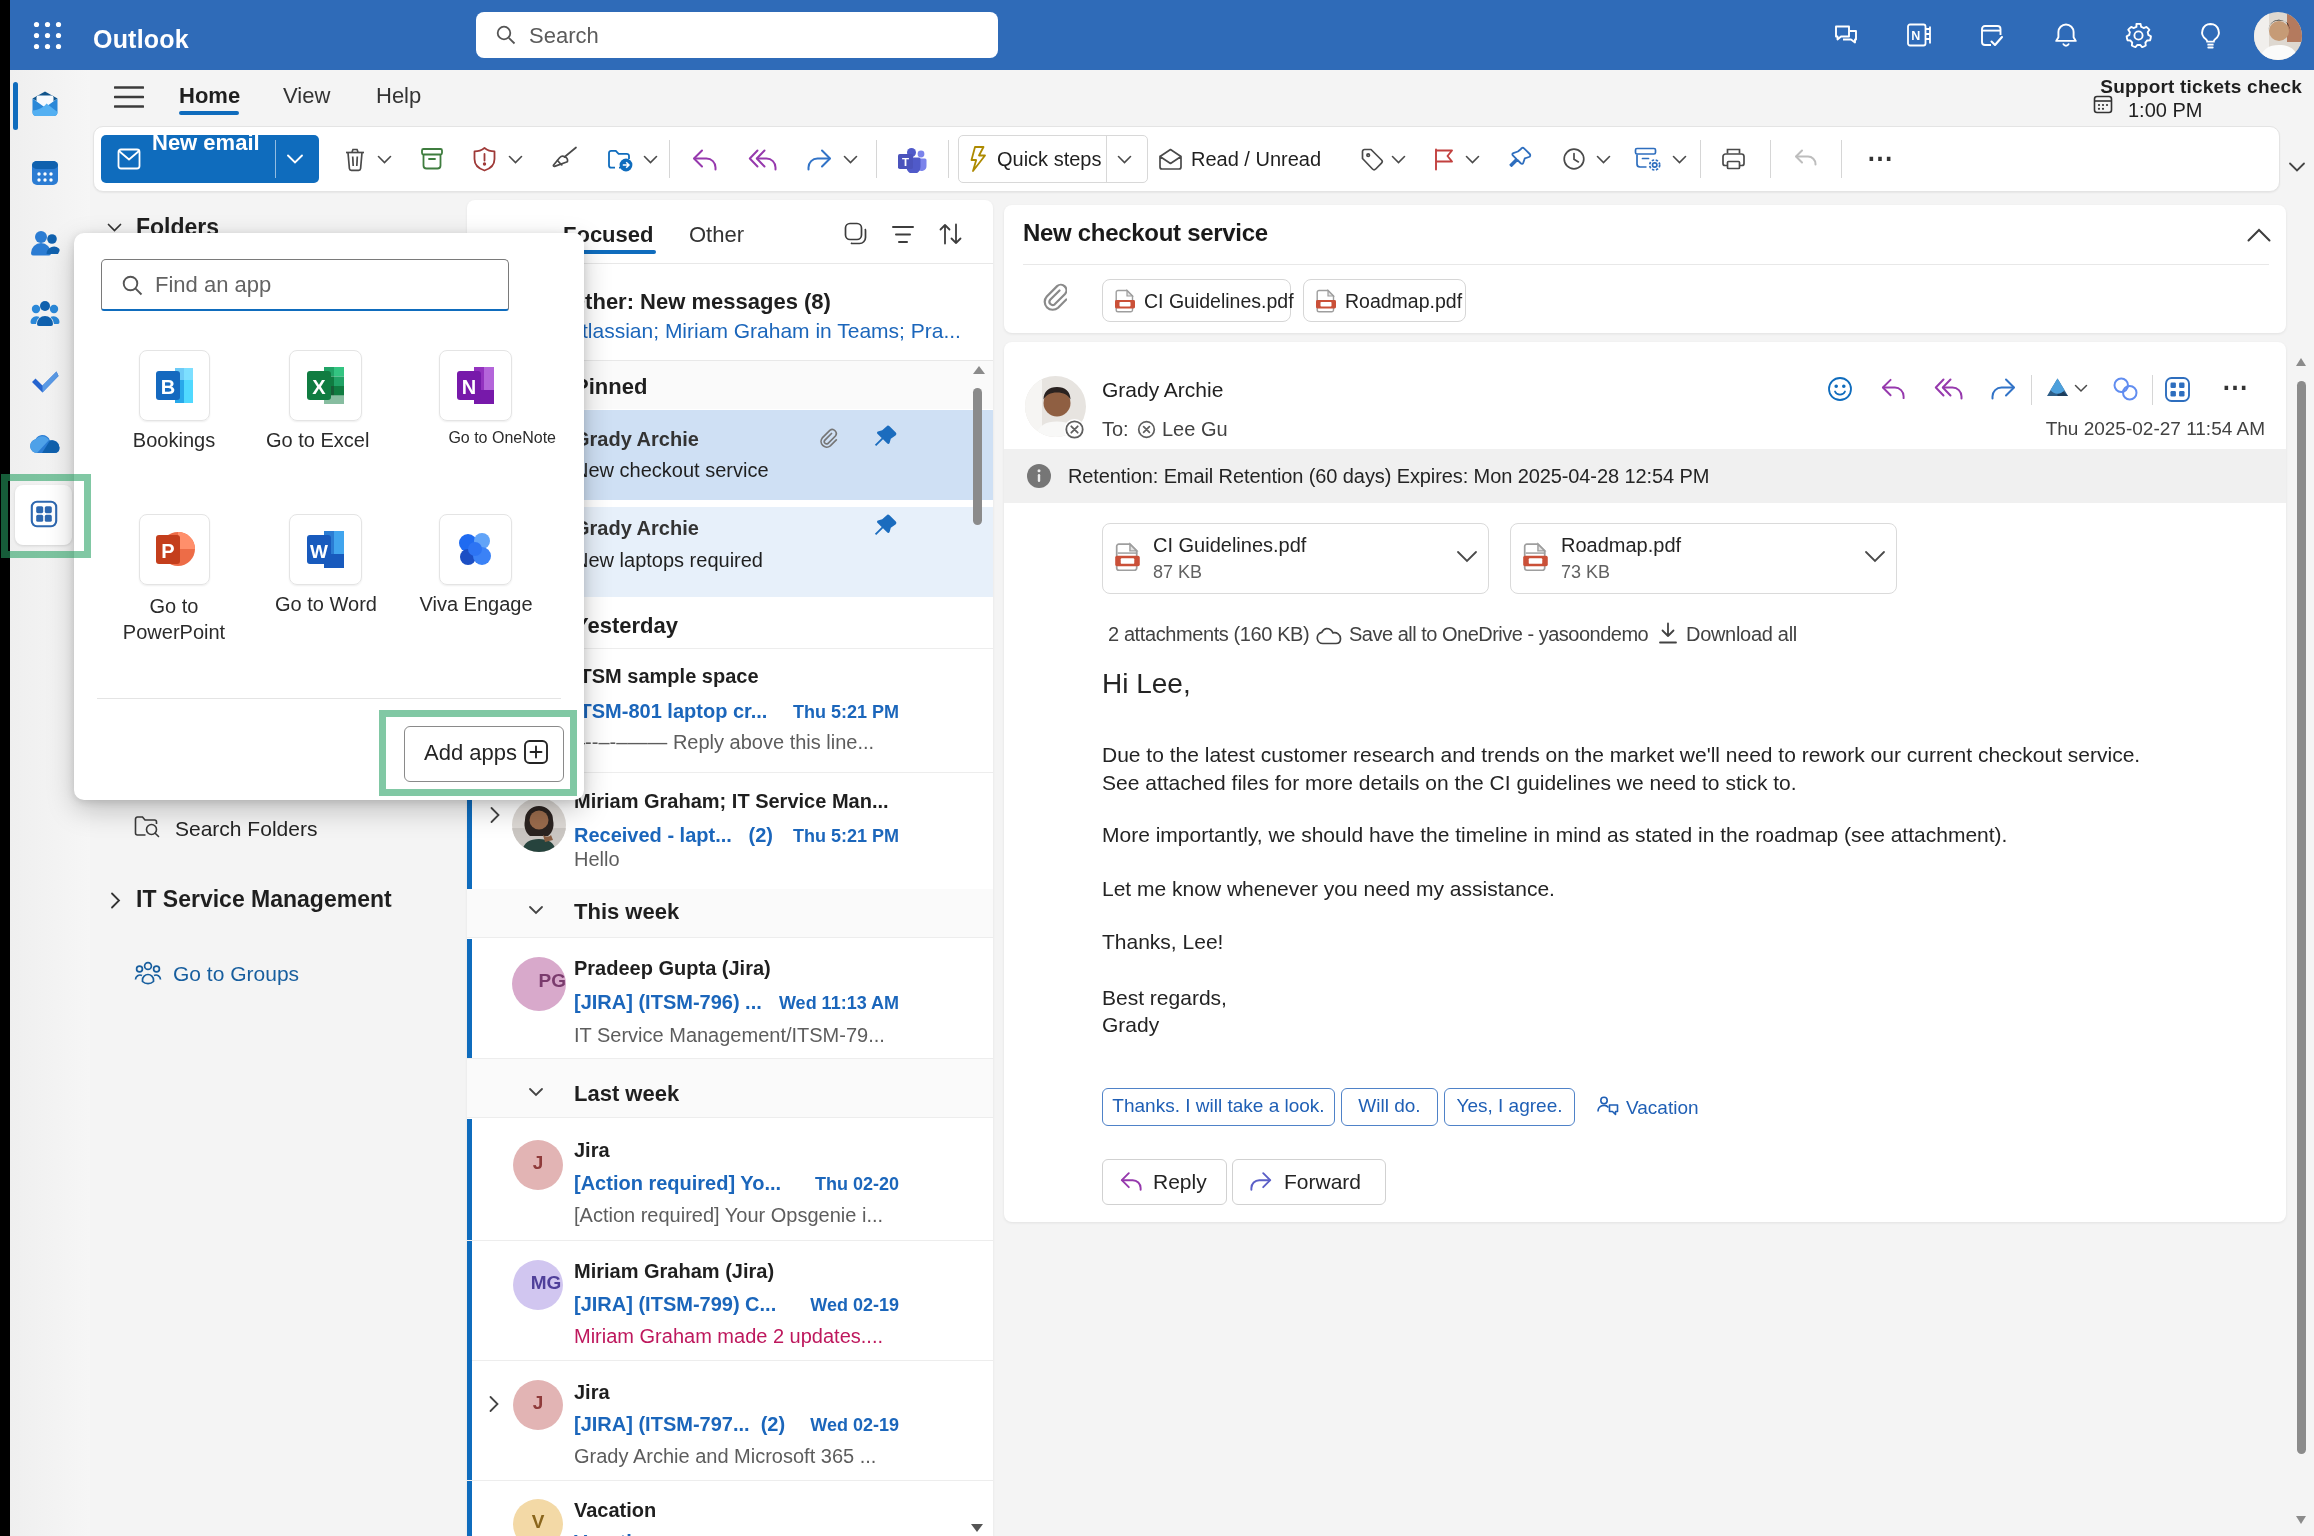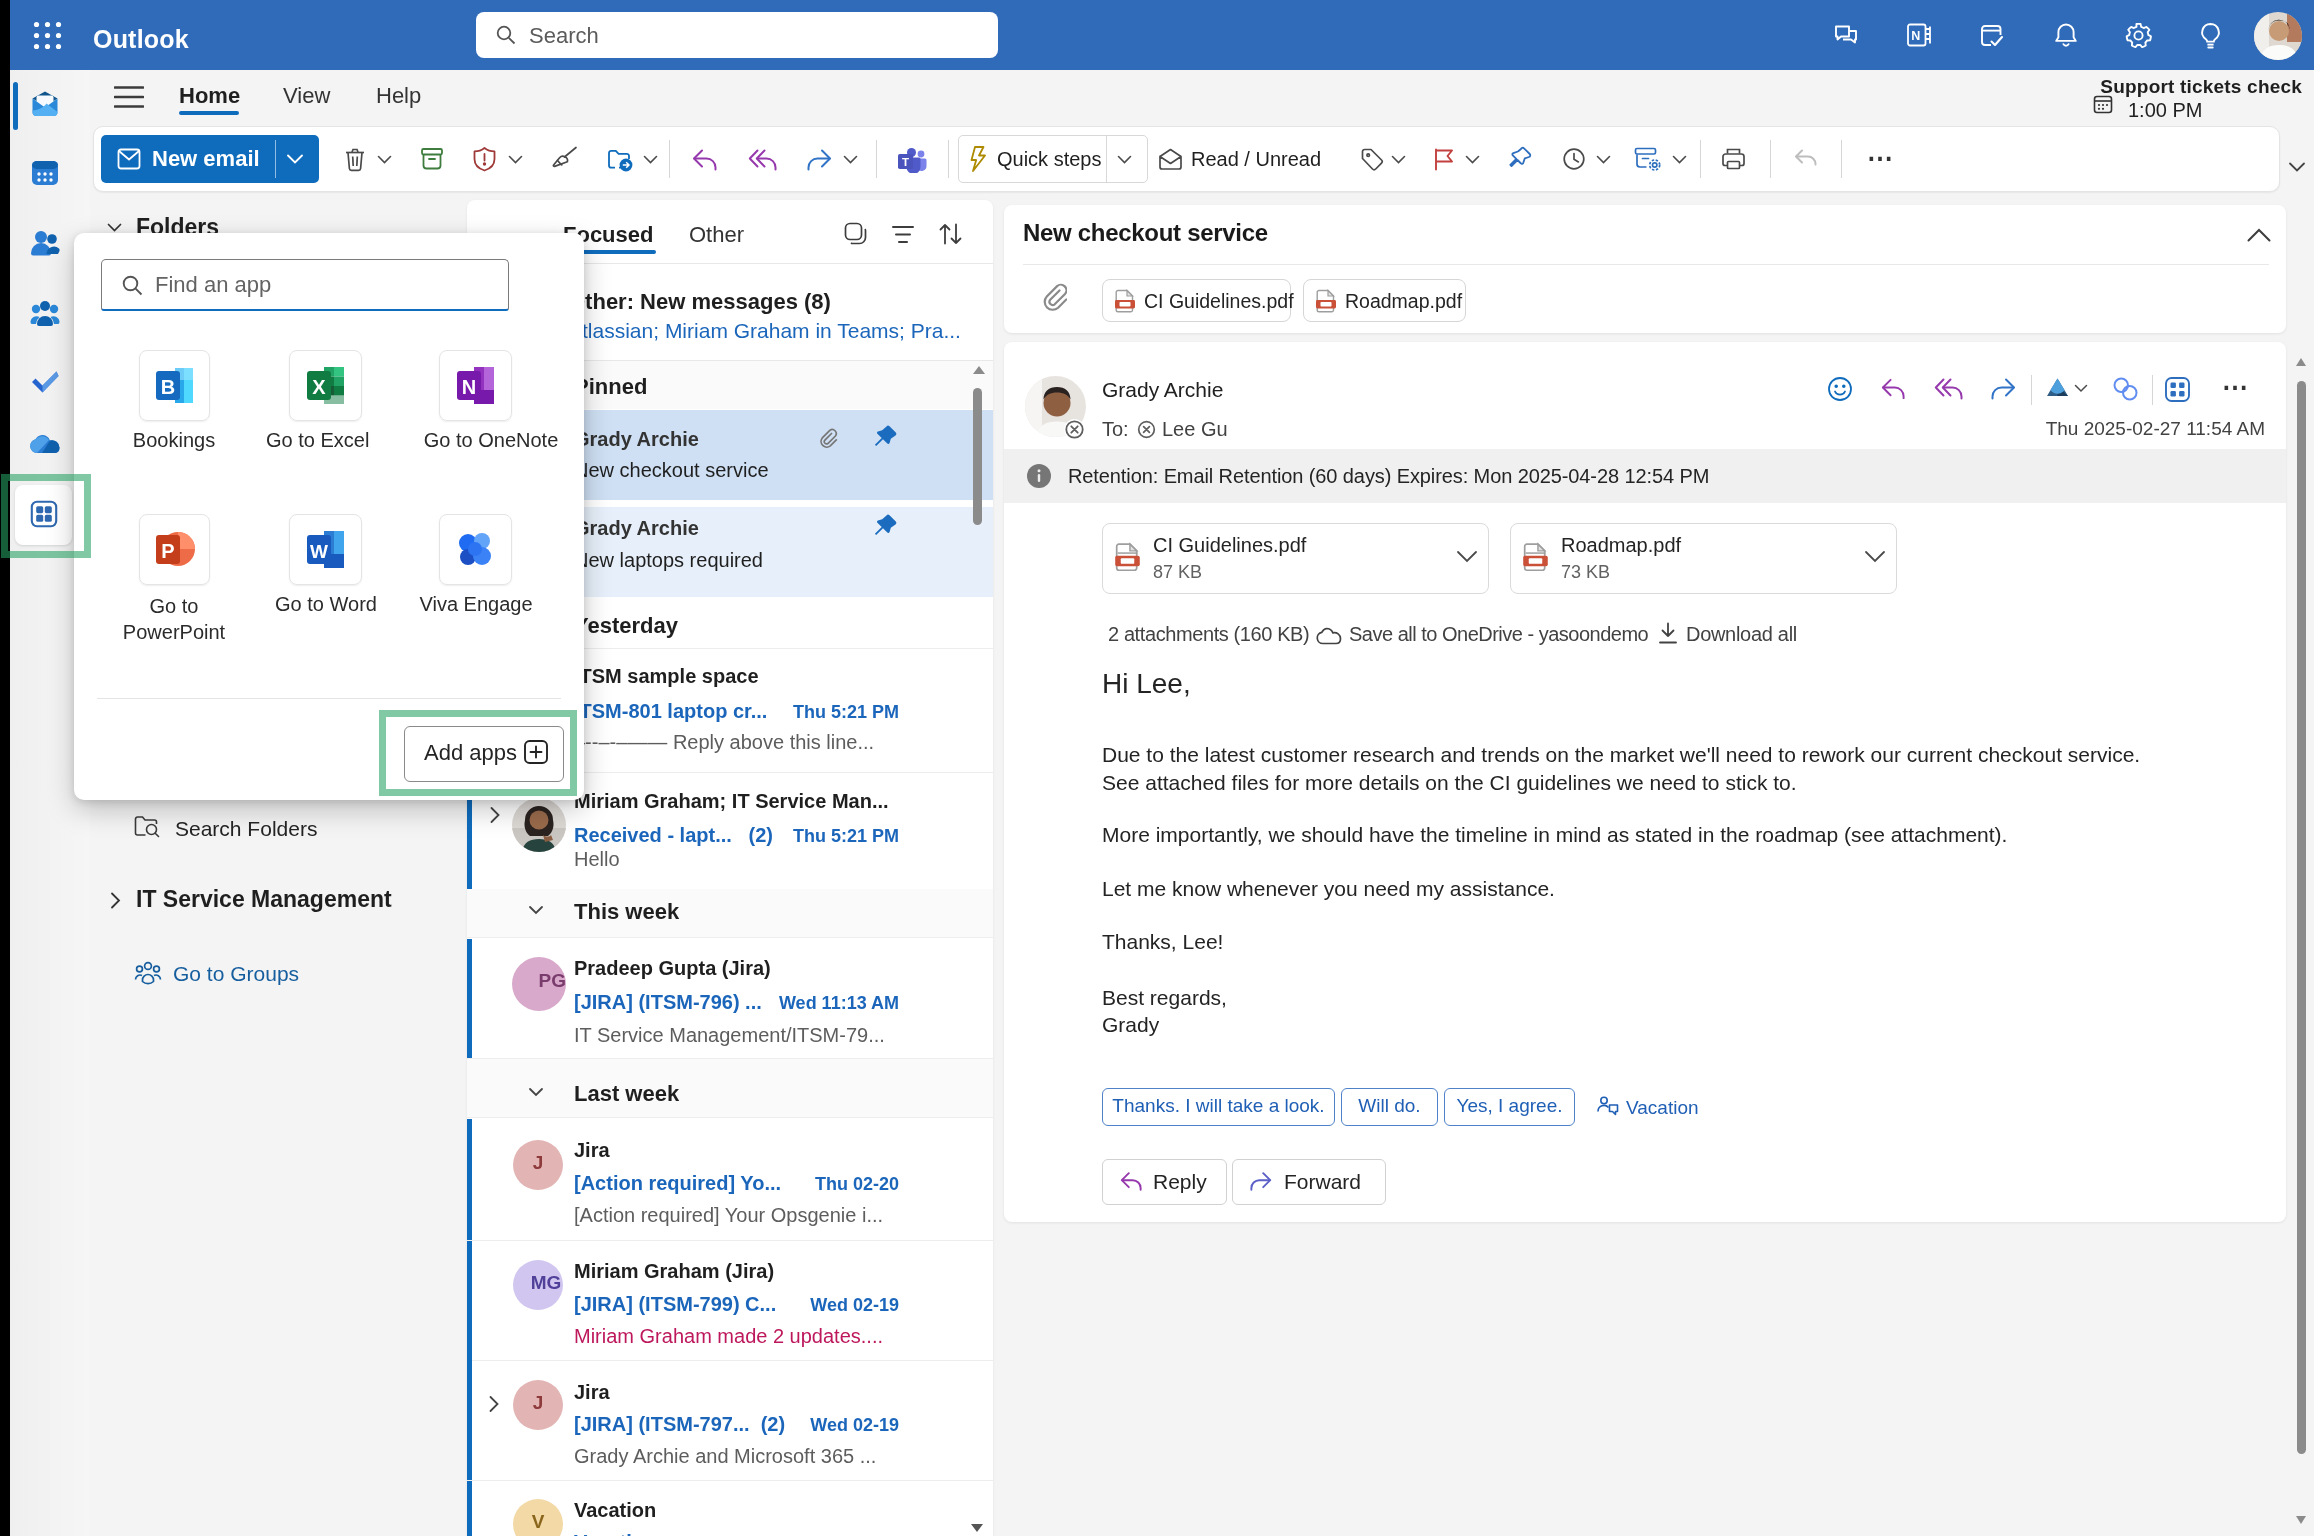--- a/index.html
+++ b/index.html
@@ -106,21 +106,21 @@
 <svg class="abs" style="left:2288px;top:161px" width="18" height="12" viewBox="0 0 18 12" fill="none" stroke="#444" stroke-width="1.8" stroke-linecap="round">
     <path d="M2 2.5 l7 7 7 -7"></path>
   </svg>
 
 <div class="abs" style="left:93px;top:126px;width:2187px;height:66px;background:#fff;border:1px solid #e4e4e4;border-radius:10px;box-shadow:0 1px 2px rgba(0,0,0,0.06)"></div>
 <div class="abs" style="left:101px;top:135px;width:218px;height:48px;background:#0f6cbd;border-radius:5px"></div>
 <svg class="abs" style="left:117px;top:148px" width="24" height="22" viewBox="0 0 24 22" fill="none" stroke="#fff" stroke-width="1.8">
   <rect x="1.5" y="1.5" width="21" height="19" rx="2.5"></rect>
   <path d="M2 3 l10 8.5 L22 3" stroke-linejoin="round"></path>
 </svg>
-<div class="abs" style="left:152px;top:146px;font-size:22px;font-weight:bold;color:#fff">New email</div>
+<div class="abs" style="left:152px;top:130px;font-size:22px;font-weight:bold;color:#fff">New email</div>
 <div class="abs" style="left:275px;top:140px;width:1px;height:38px;background:rgba(255,255,255,0.55)"></div>
 <svg class="abs" style="left:286px;top:154px" width="18" height="11" viewBox="0 0 18 11" fill="none" stroke="#fff" stroke-width="1.9" stroke-linecap="round">
     <path d="M2 1.5 l7 7 7 -7"></path>
   </svg>
 
 <svg class="abs" style="left:343px;top:147px" width="24" height="25" viewBox="0 0 24 25" fill="none" stroke="#4a4a4a" stroke-width="1.7">
   <path d="M3 5.5 h18"></path>
     <path d="M9 5 l1 -2.5 h4 l1 2.5"></path>
   <path d="M5 5.5 l1.4 16 a2 2 0 0 0 2 1.8 h7.2 a2 2 0 0 0 2 -1.8 l1.4 -16"></path>
   <line x1="9.7" y1="9.5" x2="10.2" y2="19"></line>
@@ -692,21 +692,21 @@
 </svg>
 <div class="abs" style="left:266px;top:429px;width:120px;text-align:left;white-space:nowrap;font-size:20px;color:#2b2b2b;z-index:21">Go to Excel</div>
 <div class="abs" style="left:439px;top:350px;width:73px;height:71px;border:1px solid #e4e4e4;border-radius:8px;box-shadow:0 1px 2px rgba(0,0,0,0.07);z-index:21"></div>
 <svg class="abs" style="left:455px;top:365px;z-index:22" width="41" height="41" viewBox="0 0 41 41">
   <rect x="19" y="2" width="20" height="37" fill="#9332bf"></rect>
   <rect x="29" y="2" width="10" height="37" fill="#b465da"></rect>
   <rect x="19" y="25" width="20" height="14" fill="#7719aa"></rect>
   <rect x="2" y="6" width="24" height="29" rx="3" fill="#7719aa"></rect>
   <text x="14" y="29" text-anchor="middle" font-size="20" font-weight="bold" fill="#fff" font-family="Liberation Sans">N</text>
 </svg>
-<div class="abs" style="left:411px;top:429px;width:160px;text-align:center;white-space:nowrap;font-size:20px;color:#2b2b2b;z-index:21">Go to OneNote</div>
+<div class="abs" style="left:396px;top:429px;width:160px;text-align:right;white-space:nowrap;font-size:16px;color:#2b2b2b;z-index:21">Go to OneNote</div>
 
 <div class="abs" style="left:139px;top:514px;width:71px;height:71px;border:1px solid #e4e4e4;border-radius:8px;box-shadow:0 1px 2px rgba(0,0,0,0.07);z-index:21"></div>
 <svg class="abs" style="left:154px;top:529px;z-index:22" width="41" height="41" viewBox="0 0 41 41">
   <circle cx="24" cy="20" r="17" fill="#ed6c47"></circle>
   <path d="M24 3 a17 17 0 0 1 17 17 h-17 Z" fill="#ff8f6b"></path>
   <rect x="2" y="6" width="24" height="29" rx="3" fill="#c43e1c"></rect>
   <text x="14" y="29" text-anchor="middle" font-size="20" font-weight="bold" fill="#fff" font-family="Liberation Sans">P</text>
 </svg>
 <div class="abs" style="left:114px;top:593px;width:120px;text-align:center;font-size:20px;color:#2b2b2b;line-height:26px;z-index:21">Go to<br>PowerPoint</div>
 <div class="abs" style="left:289px;top:514px;width:73px;height:71px;border:1px solid #e4e4e4;border-radius:8px;box-shadow:0 1px 2px rgba(0,0,0,0.07);z-index:21"></div>

